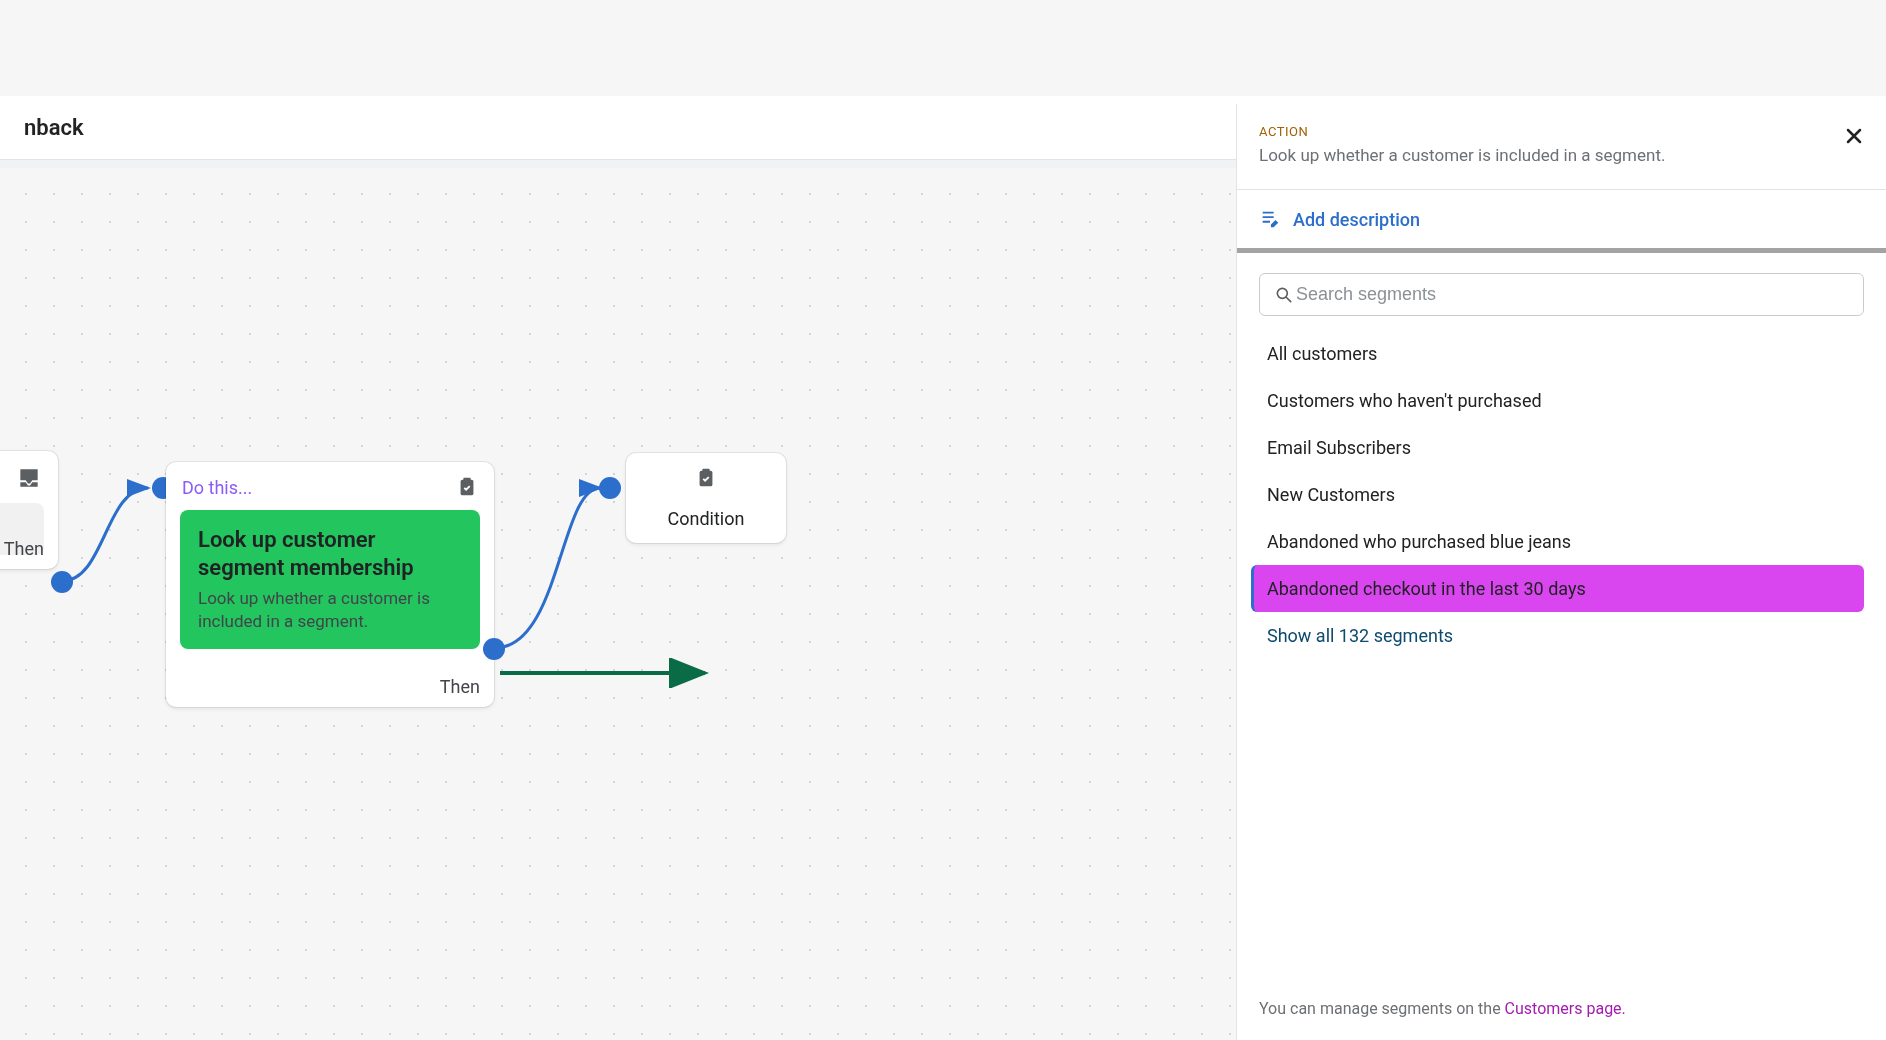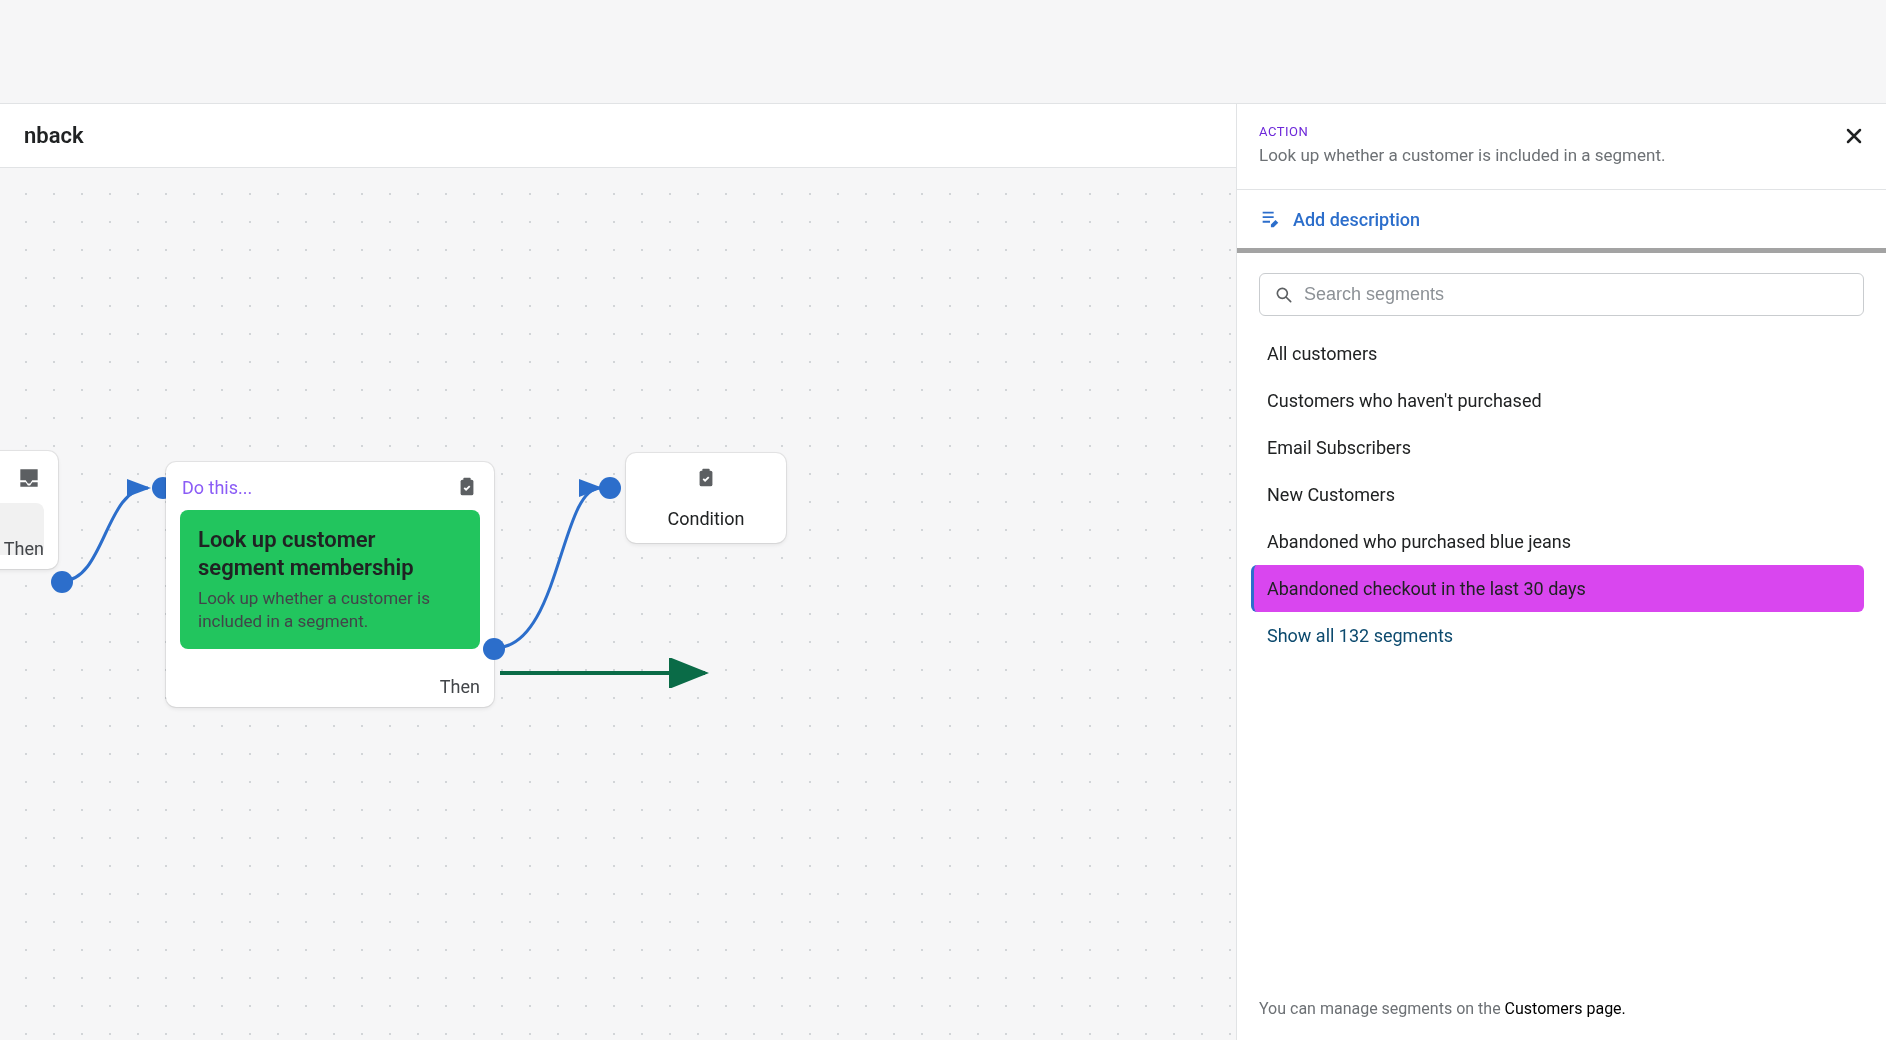--- a/index.html
+++ b/index.html
@@ -113,21 +113,21 @@
   flex-direction: column;
 }
 .panel-top {
   padding: 20px 22px 24px;
   border-bottom: 1px solid #e1e3e5;
   position: relative;
 }
 .panel-eyebrow {
   font-size: 13px;
   letter-spacing: 0.5px;
-  color: #6d28d9;
+  color: #a16207;
   text-transform: uppercase;
 }
 .panel-title {
   font-size: 24px;
   font-weight: 600;
   margin-top: 14px;
 }
 .panel-sub {
   font-size: 17px;
   color: #6d7175;
@@ -154,21 +154,21 @@
   font-weight: 500;
   cursor: pointer;
 }
 .panel-body {
   padding: 20px 22px 0;
   flex: 1;
 }
 .search-box {
   display: flex;
   align-items: center;
-  gap: 10px;
+  gap: 2px;
   border: 1px solid #c9cccf;
   border-radius: 6px;
   padding: 10px 14px;
 }
 .search-box input {
   border: none;
   outline: none;
   font-size: 18px;
   flex: 1;
   color: #202223;
@@ -193,26 +193,26 @@
   padding: 13px 8px 0;
   color: #0c4a6e;
   font-size: 18px;
   cursor: pointer;
 }
 .panel-footer {
   padding: 22px;
   font-size: 16px;
   color: #6d7175;
 }
-.panel-footer a { color: #000000; text-decoration: none; cursor: pointer; text-align: right; }
+.panel-footer a { color: #a21caf; text-decoration: none; cursor: pointer; text-align: right; }
 
 
 .header-full {
   position: absolute;
-  top: 104px; left: 0; right: 0;
+  top: 96px; left: 0; right: 0;
   height: 64px;
   background: #fff;
   border-bottom: 1px solid #e1e3e5;
   display: flex;
   align-items: center;
   justify-content: space-between;
   padding: 0 24px;
 }
 
 .green-arrow {

